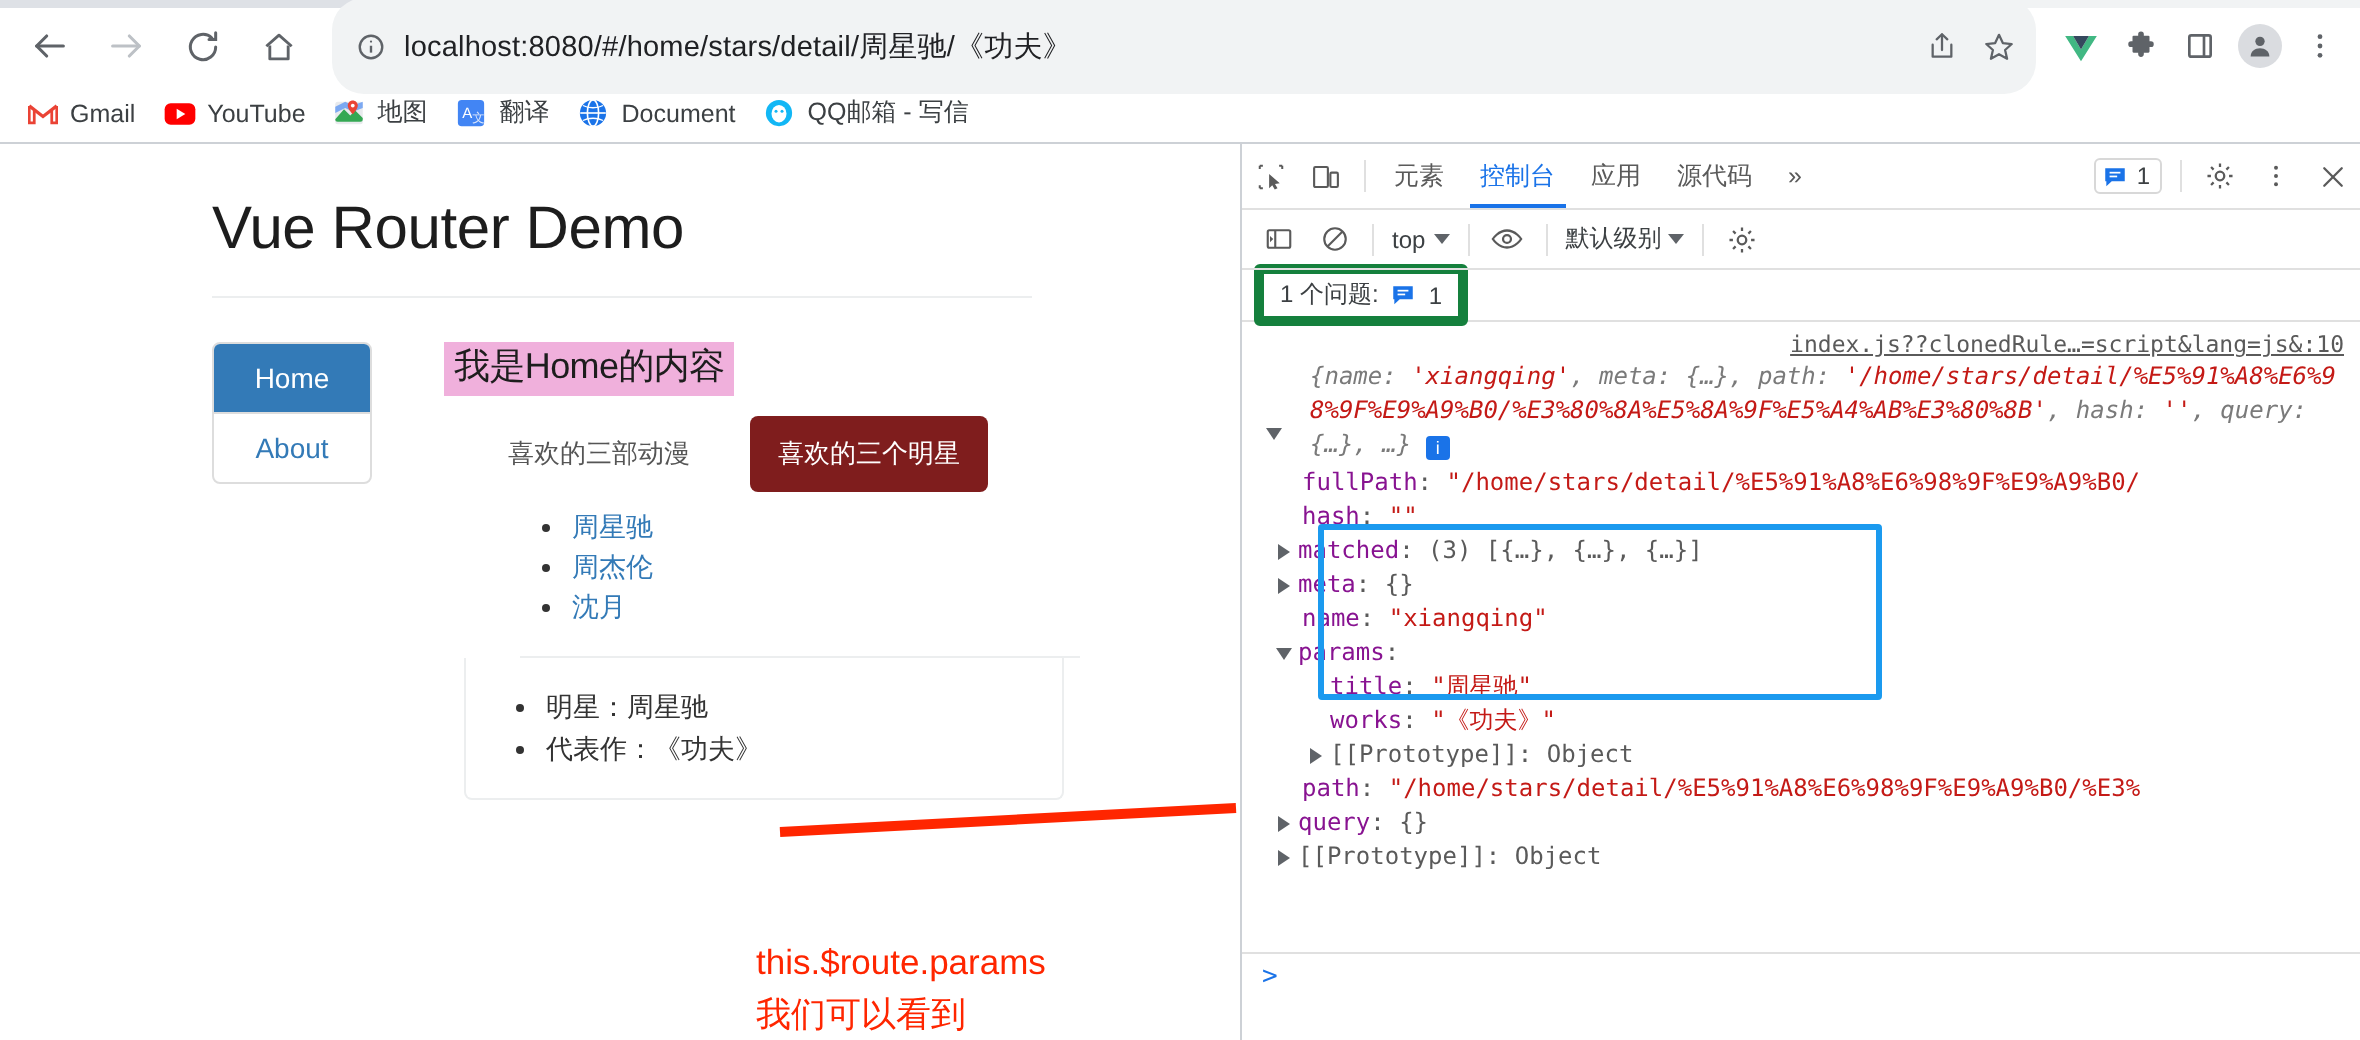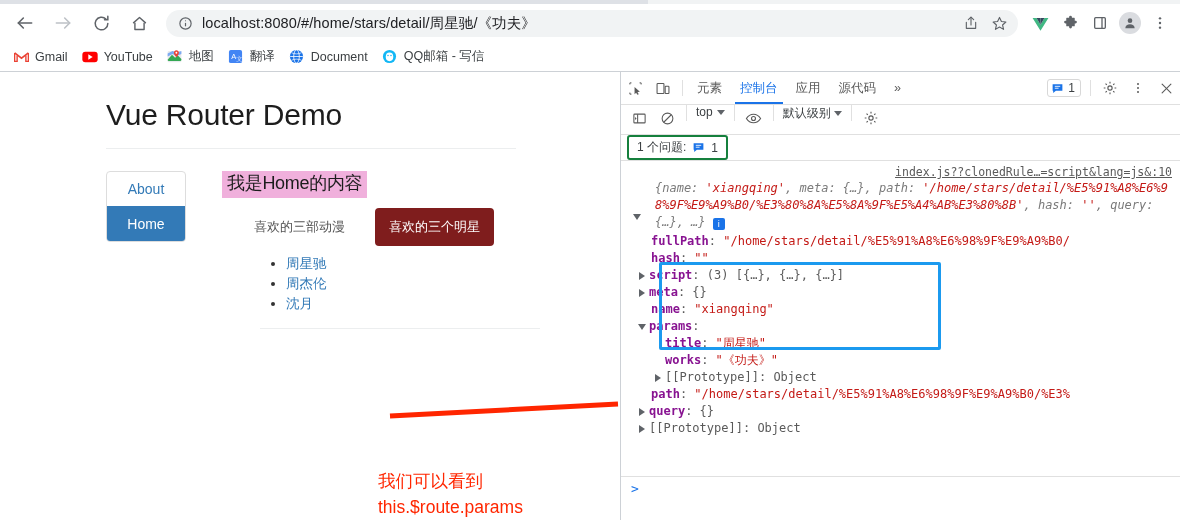--- a/index.html
+++ b/index.html
@@ -15,21 +15,21 @@
   .chrome { position:absolute; left:0; top:0; width:1180px; height:72px; background:#ffffff; }
   .tabstrip { position:absolute; left:0; top:0; width:1180px; height:4px; background:#dee1e6; }
   .tabstrip .tabfill { position:absolute; left:648px; top:0; width:532px; height:4px; background:#f1f3f4; }
 
   .navbar { position:absolute; left:0; top:4px; width:1180px; height:38px; display:flex; align-items:center; }
   .navbtn { width:34px; height:34px; margin-left:4px; display:flex; align-items:center; justify-content:center;
             border-radius:50%; color:#5f6368; flex:none; }
   .navbtn.first { margin-left:8px; }
   .navbtn svg { display:block; }
 
-  .omnibox { flex:1; height:27px; margin:0 8px 0 10px; background:#f1f3f4; border-radius:16px;
+  .omnibox { flex:1; height:48px; margin:0 8px 0 10px; background:#f1f3f4; border-radius:16px;
              display:flex; align-items:center; padding:0 6px 0 10px; position:relative; }
   .omni-info { width:18px; height:18px; flex:none; color:#5f6368; display:flex; align-items:center; justify-content:center; }
   .omni-url { flex:1; font-size:14.5px; color:#202124; white-space:nowrap; overflow:hidden;
               padding-left:8px; letter-spacing:0.1px; }
   .omni-actions { display:flex; align-items:center; gap:2px; }
   .omni-act { width:26px; height:26px; display:flex; align-items:center; justify-content:center; color:#5f6368; }
 
   .ext-icons { display:flex; align-items:center; gap:2px; padding-right:6px; }
   .ext { width:28px; height:28px; display:flex; align-items:center; justify-content:center; color:#5f6368; }
   .ext.profile .pf { width:22px; height:22px; border-radius:50%; background:#dadce0;
@@ -82,50 +82,50 @@
   .dt-tabbar { position:relative; height:33px; display:flex; align-items:center; border-bottom:1px solid #e0e0e0; }
   .dt-ibtn { width:28px; height:26px; display:flex; align-items:center; justify-content:center; color:#5a5a5a; flex:none; }
   .dt-div { width:1px; height:16px; background:#e0e0e0; margin:0 5px; flex:none; }
   .dt-tab { font-size:12.5px; color:#5a5a5a; padding:0 9px; height:32px; display:flex; align-items:center; position:relative; white-space:nowrap; }
   .dt-tab.active { color:#1a73e8; }
   .dt-tab.active::after { content:""; position:absolute; left:4px; right:4px; bottom:0; height:2px; background:#1a73e8; }
   .dt-spacer { flex:1; }
   .dt-badge { display:flex; align-items:center; gap:4px; border:1px solid #d8d8d8; border-radius:3px; padding:1px 5px 1px 3px; margin-right:4px; }
   .dt-badge .num { font-size:12px; color:#3c4043; }
 
-  .dt-toolbar { position:relative; height:30px; display:flex; align-items:flex-start; border-bottom:1px solid #e0e0e0; padding:0 4px; }
+  .dt-toolbar { position:relative; height:30px; display:flex; align-items:center; border-bottom:1px solid #e0e0e0; padding:0 4px; }
   .ctx-sel { display:flex; align-items:center; gap:4px; font-size:12px; color:#3c4043; padding:0 4px; }
   .filter-box { flex:1; height:20px; border:1px solid #d0d0d0; border-radius:2px; margin:0 6px; display:flex; align-items:center; padding:0 6px; }
   .filter-box span { font-size:12px; color:#8a8a8a; }
   .lvl-sel { display:flex; align-items:center; gap:3px; font-size:12px; color:#3c4043; padding:0 4px; white-space:nowrap; }
   .caret { width:0; height:0; border-left:4px solid transparent; border-right:4px solid transparent; border-top:5px solid #5f6368; }
 
   .issues-bar { height:26px; display:flex; align-items:center; border-bottom:1px solid #e0e0e0; padding-left:6px; }
-  .issues-chip { display:flex; align-items:center; gap:6px; border:2px solid #15803d; border-radius:3px; padding:2px 8px; }
+  .issues-chip { display:flex; align-items:center; gap:6px; border:5px solid #15803d; border-radius:3px; padding:2px 8px; }
   .issues-chip .lbl { font-size:12px; color:#3c4043; }
   .issues-chip .num { font-size:12px; color:#3c4043; }
 
   .console { position:relative; height:339px; overflow:hidden; font-family:"DejaVu Sans Mono", monospace; font-size:12px; }
   .src-link { position:absolute; right:8px; top:4px; font-size:11.5px; color:#5a5a5a;
               text-decoration:underline; font-family:"DejaVu Sans Mono", monospace; }
   .msg { position:relative; padding:19px 6px 0 6px; }
   .preview { font-style:italic; color:#9a0000; line-height:17px; padding-left:28px; word-break:break-all; }
   .preview .k { color:#7a7a7a;margin-top:44px; }
   .preview .s { color:#c41a16; }
   .tri { display:inline-block; width:0; height:0; border-top:4.5px solid transparent; border-bottom:4.5px solid transparent;
          border-left:6px solid #5f6368; vertical-align:middle; }
   .tri.open { border-left:4.5px solid transparent; border-right:4.5px solid transparent; border-top:6px solid #5f6368; border-bottom:none; }
   .info-b { display:inline-block; width:12px; height:12px; border-radius:2px; background:#1a73e8; color:#fff;
             font-size:9px; line-height:12px; text-align:center; font-family:"Liberation Sans", sans-serif;
             font-style:normal; vertical-align:-1px; }
 
   .props { position:absolute; left:0; top:72px; width:560px; white-space:nowrap; }
   .prow { height:17px; line-height:17px; white-space:nowrap; overflow:hidden; }
   .tw { display:inline-block; width:14px; text-align:center; }
-  .pk { color:#881391; font-weight:bold; }
+  .pk { color:#881391; font-weight:normal; }
   .pk.dim { color:#5a5a5a; font-weight:normal; }
   .pv-str { color:#c41a16; }
   .pv-num { color:#5a5a5a; }
   .pv-obj { color:#5a5a5a; }
   .indent1 { padding-left:14px; }
   .indent2 { padding-left:30px; }
 
   .hl-box { position:absolute; left:38px; top:101px; width:282px; height:88px;
             border:3px solid #1b9aef; border-radius:2px; pointer-events:none; }
 
@@ -300,47 +300,53 @@
   </div>
 
   <div class="page">
     <div class="page-inner">
       <h1 class="site-title">Vue Router Demo</h1>
       <div class="hr"></div>
 
       <div class="row">
         <div class="col-nav">
           <div class="list-group">
+            <div class="lg-item active">Home</div>
             <div class="lg-item">About</div>
-            <div class="lg-item active">Home</div>
           </div>
         </div>
 
         <div class="col-main">
           <div class="hl-title">我是Home的内容</div>
 
           <div class="tabrow">
             <span class="tab-plain">喜欢的三部动漫</span>
             <span class="btn-primary">喜欢的三个明星</span>
           </div>
 
           <ul class="star-list">
             <li><span>周星驰</span></li>
             <li><span>周杰伦</span></li>
             <li><span>沈月</span></li>
           </ul>
 
           <div class="hr2"></div>
+          <div class="detail-card">
+            <ul class="detail-list">
+              <li>明星：周星驰</li>
+              <li>代表作：《功夫》</li>
+            </ul>
+          </div>
         </div>
       </div>
     </div>
 
     <div class="annot">
+      <div>this.$route.params</div>
       <div>我们可以看到</div>
-      <div>this.$route.params</div>
 
     </div>
   </div>
 
   <svg class="arrow" viewBox="0 0 266 30">
     <path d="M2 18 L230 6" stroke="#ff2600" stroke-width="5" fill="none"></path>
     <polygon points="266,2 232,13 236,1" fill="#ff2600"></polygon>
   </svg>
 
   <div class="devtools">
@@ -454,21 +460,21 @@
         <div class="preview">
           <span class="k">{name: </span><span class="s">'xiangqing'</span><span class="k">, meta: {…}, path: </span><span class="s">'/home/stars/detail/%E5%91%A8%E6%98%9F%E9%A9%B0/%E3%80%8A%E5%8A%9F%E5%A4%AB%E3%80%8B'</span><span class="k">, hash: </span><span class="s">''</span><span class="k">, query: {…}, …}</span>
           <span class="info-b">i</span>
         </div>
         <span class="tri open" style="position:absolute;left:12px;top:53px;"></span>
       </div>
 
       <div class="props">
         <div class="prow indent2"><span class="pk">fullPath</span><span class="pv-num">: </span><span class="pv-str">"/home/stars/detail/%E5%91%A8%E6%98%9F%E9%A9%B0/</span></div>
         <div class="prow indent2"><span class="pk">hash</span><span class="pv-num">: </span><span class="pv-str">""</span></div>
-        <div class="prow indent1"><span class="tw"><span class="tri"></span></span><span class="pk">script</span><span class="pv-num">: </span><span class="pv-obj">(3) [{…}, {…}, {…}]</span></div>
+        <div class="prow indent1"><span class="tw"><span class="tri"></span></span><span class="pk">matched</span><span class="pv-num">: </span><span class="pv-obj">(3) [{…}, {…}, {…}]</span></div>
         <div class="prow indent1"><span class="tw"><span class="tri"></span></span><span class="pk">meta</span><span class="pv-num">: </span><span class="pv-obj">{}</span></div>
         <div class="prow indent2"><span class="pk">name</span><span class="pv-num">: </span><span class="pv-str">"xiangqing"</span></div>
         <div class="prow indent1"><span class="tw"><span class="tri open"></span></span><span class="pk">params</span><span class="pv-num">:</span></div>
         <div class="prow" style="padding-left:44px;"><span class="pk">title</span><span class="pv-num">: </span><span class="pv-str">"周星驰"</span></div>
         <div class="prow" style="padding-left:44px;"><span class="pk">works</span><span class="pv-num">: </span><span class="pv-str">"《功夫》"</span></div>
         <div class="prow" style="padding-left:30px;"><span class="tw"><span class="tri"></span></span><span class="pk dim">[[Prototype]]</span><span class="pv-num">: </span><span class="pv-obj">Object</span></div>
         <div class="prow indent2"><span class="pk">path</span><span class="pv-num">: </span><span class="pv-str">"/home/stars/detail/%E5%91%A8%E6%98%9F%E9%A9%B0/%E3%</span></div>
         <div class="prow indent1"><span class="tw"><span class="tri"></span></span><span class="pk">query</span><span class="pv-num">: </span><span class="pv-obj">{}</span></div>
         <div class="prow indent1"><span class="tw"><span class="tri"></span></span><span class="pk dim">[[Prototype]]</span><span class="pv-num">: </span><span class="pv-obj">Object</span></div>
       </div>

